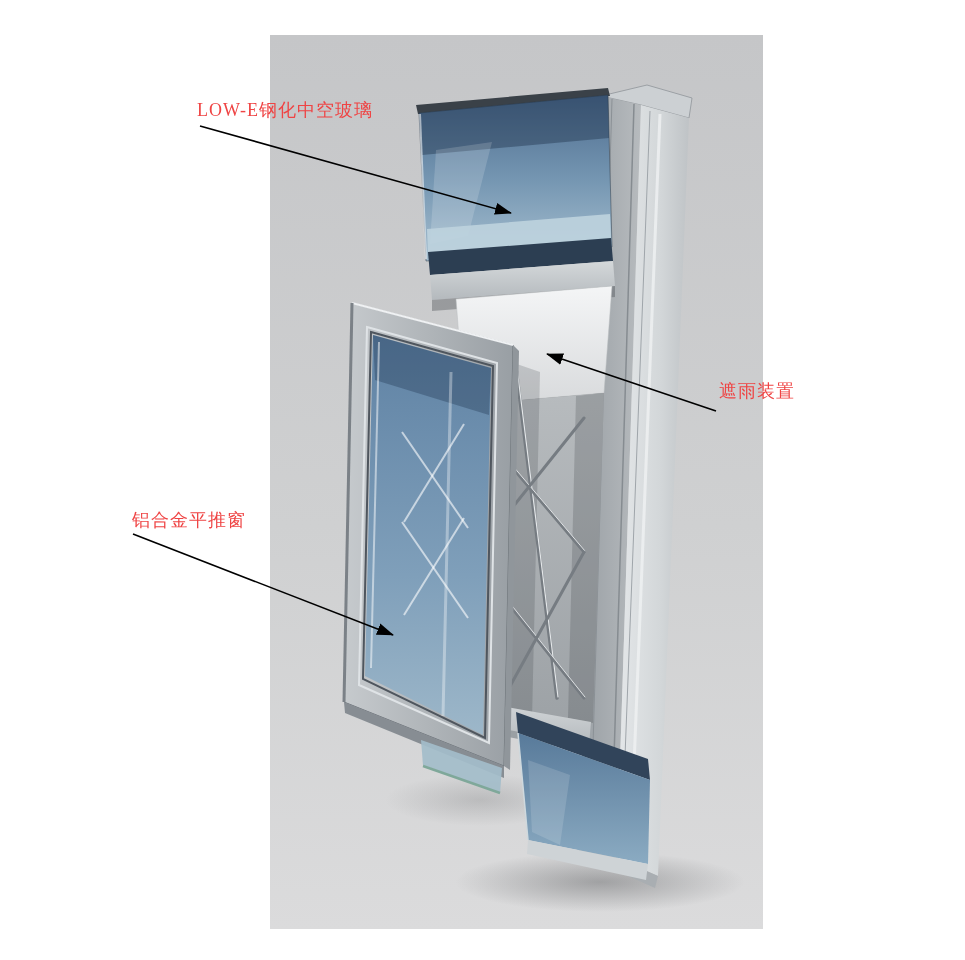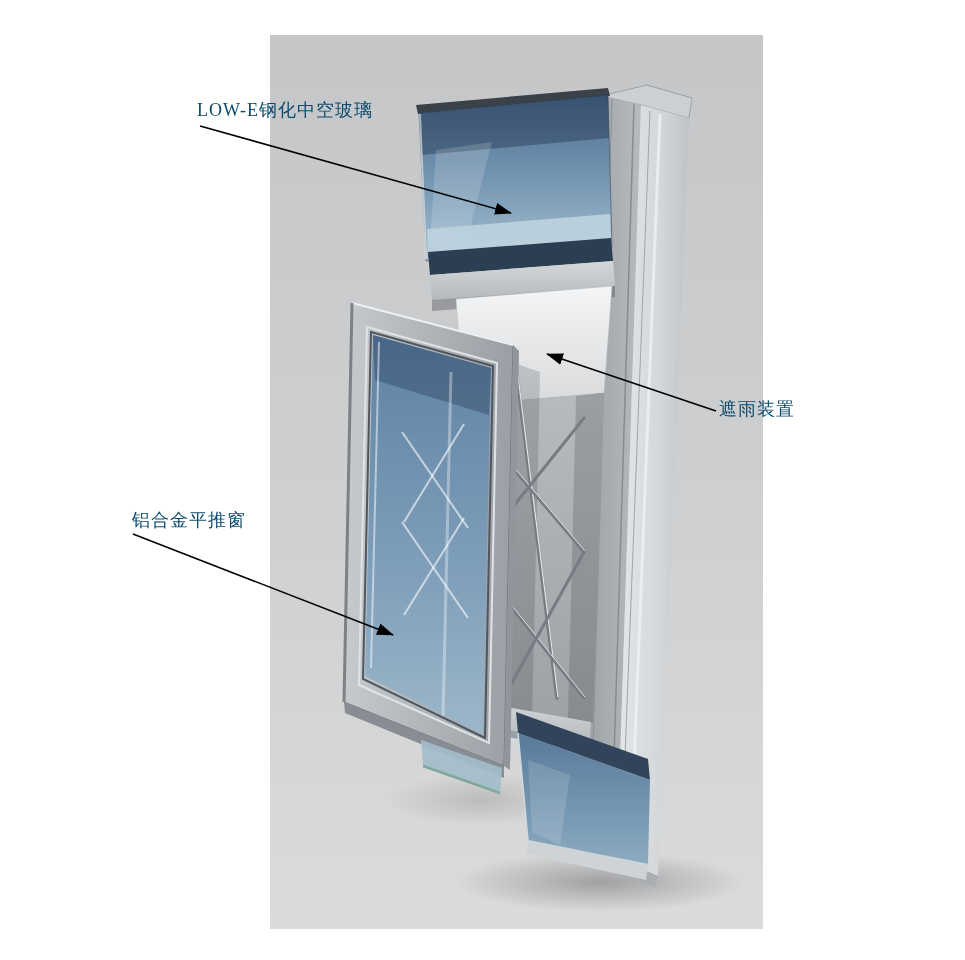--- a/index.html
+++ b/index.html
@@ -1,19 +1,19 @@
 <!DOCTYPE html>
 <html><head>
 <meta charset="utf-8">
 <style>
   html,body{margin:0;padding:0;background:#ffffff;}
   .canvas{position:relative;width:965px;height:960px;background:#ffffff;overflow:hidden;
           font-family:"Liberation Serif","DejaVu Serif",serif;}
   .scene{position:absolute;left:0;top:0;}
-  .label{position:absolute;color:#0c4a6e;font-size:18px;letter-spacing:1px;white-space:nowrap;}
+  .label{position:absolute;color:#ef4444;font-size:18px;letter-spacing:1px;white-space:nowrap;}
 </style>
 </head>
 <body>
 
 <div class="canvas">
 
   <svg class="scene" width="965" height="960" viewBox="0 0 965 960">
     <defs>
       <linearGradient id="gBackdrop" x1="0" y1="0" x2="0" y2="1">
         <stop offset="0" stop-color="#c5c6c8"></stop>
@@ -153,15 +153,15 @@
     </g>
 
     <g>
       <line x1="200" y1="126" x2="511" y2="213" stroke="#000000" stroke-width="1.6" marker-end="url(#arrow)"></line>
       <line x1="716" y1="411" x2="547" y2="354" stroke="#000000" stroke-width="1.6" marker-end="url(#arrow)"></line>
       <line x1="133" y1="534" x2="393" y2="635" stroke="#000000" stroke-width="1.6" marker-end="url(#arrow)"></line>
     </g>
   </svg>
 
   <div class="label" style="left:197px;top:98px">LOW-E钢化中空玻璃</div>
-  <div class="label" style="left:719px;top:397px">遮雨装置</div>
+  <div class="label" style="left:719px;top:379px">遮雨装置</div>
   <div class="label" style="left:132px;top:508px">铝合金平推窗</div>
 </div>
 
 </body></html>

